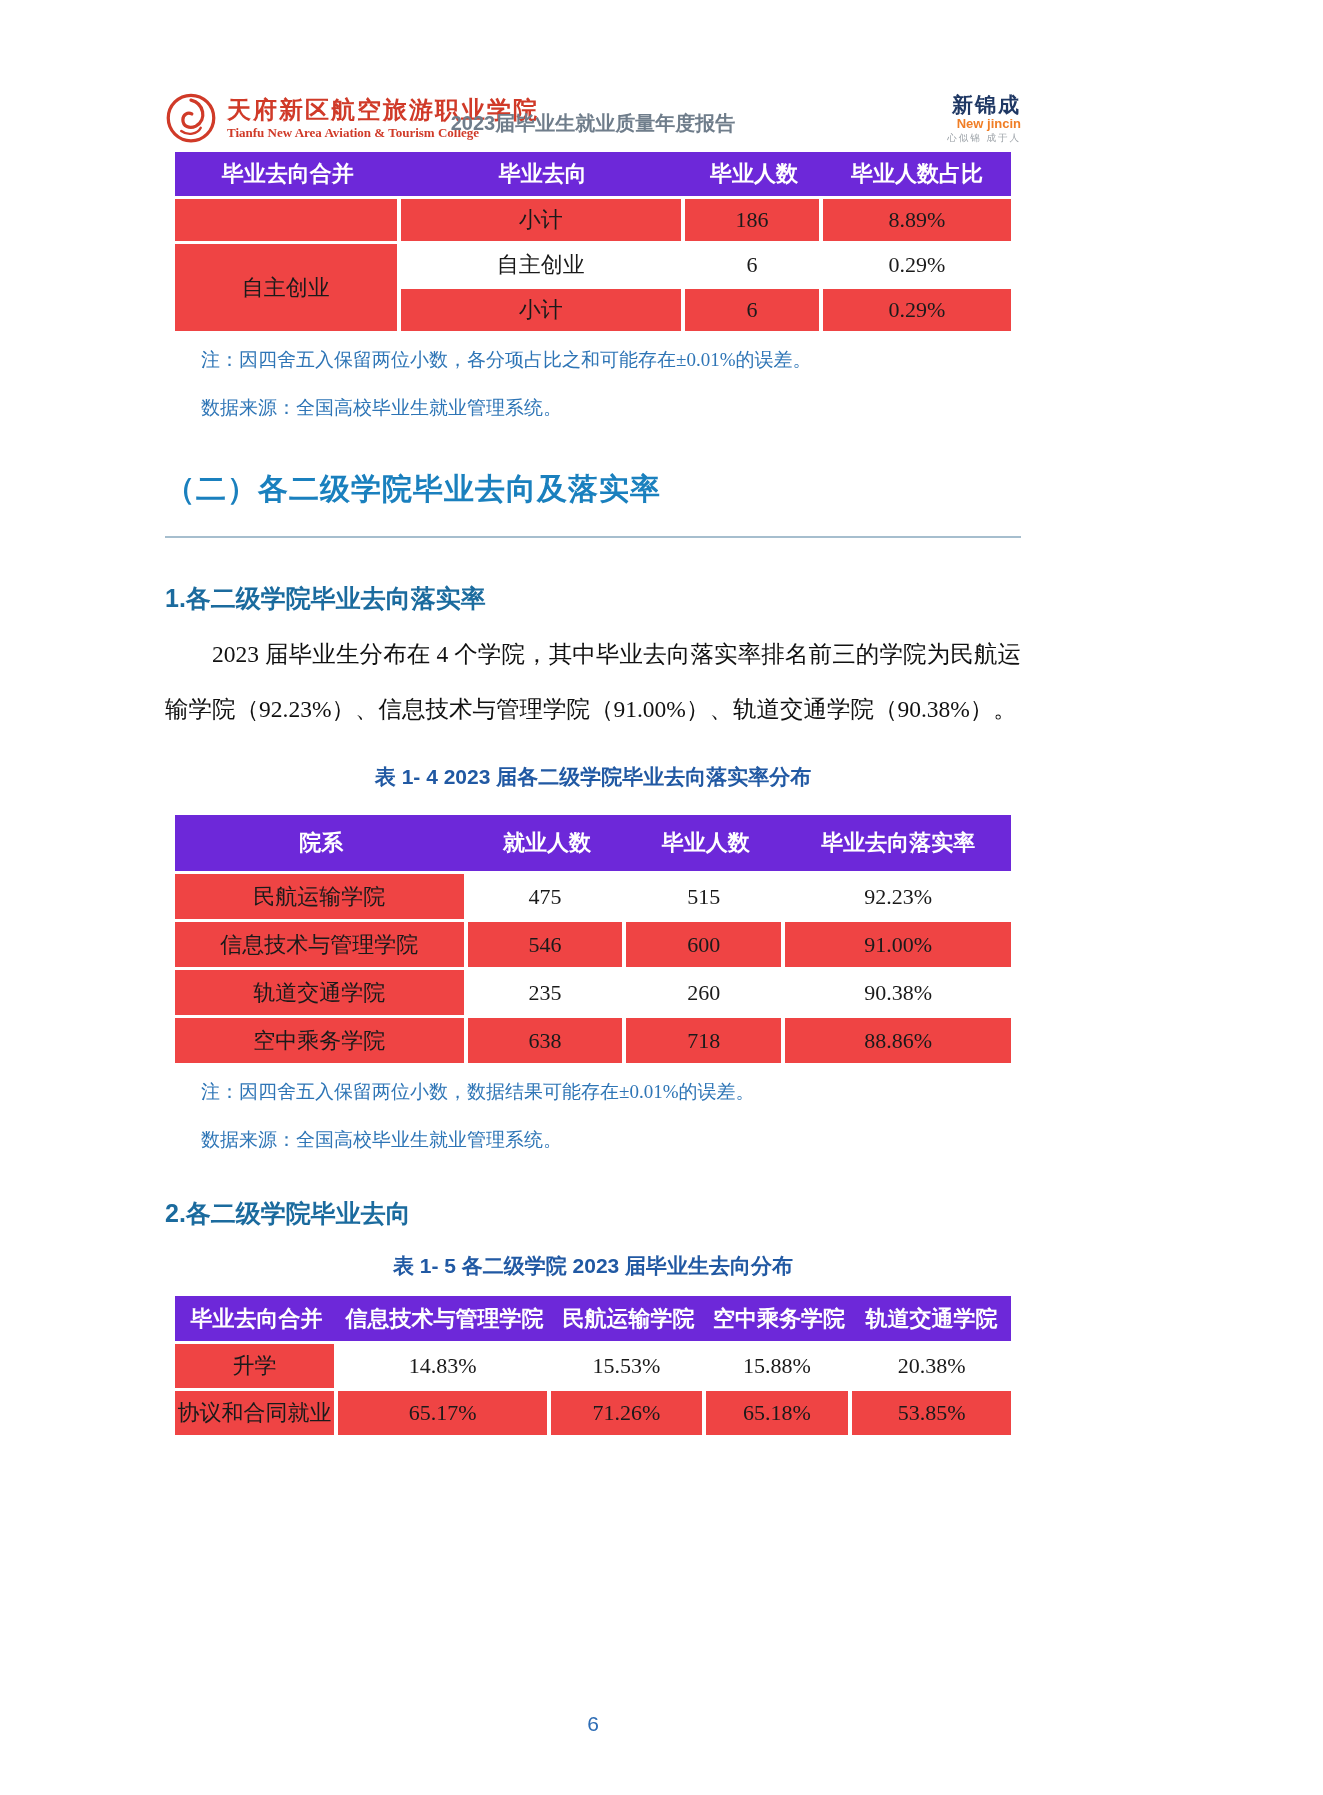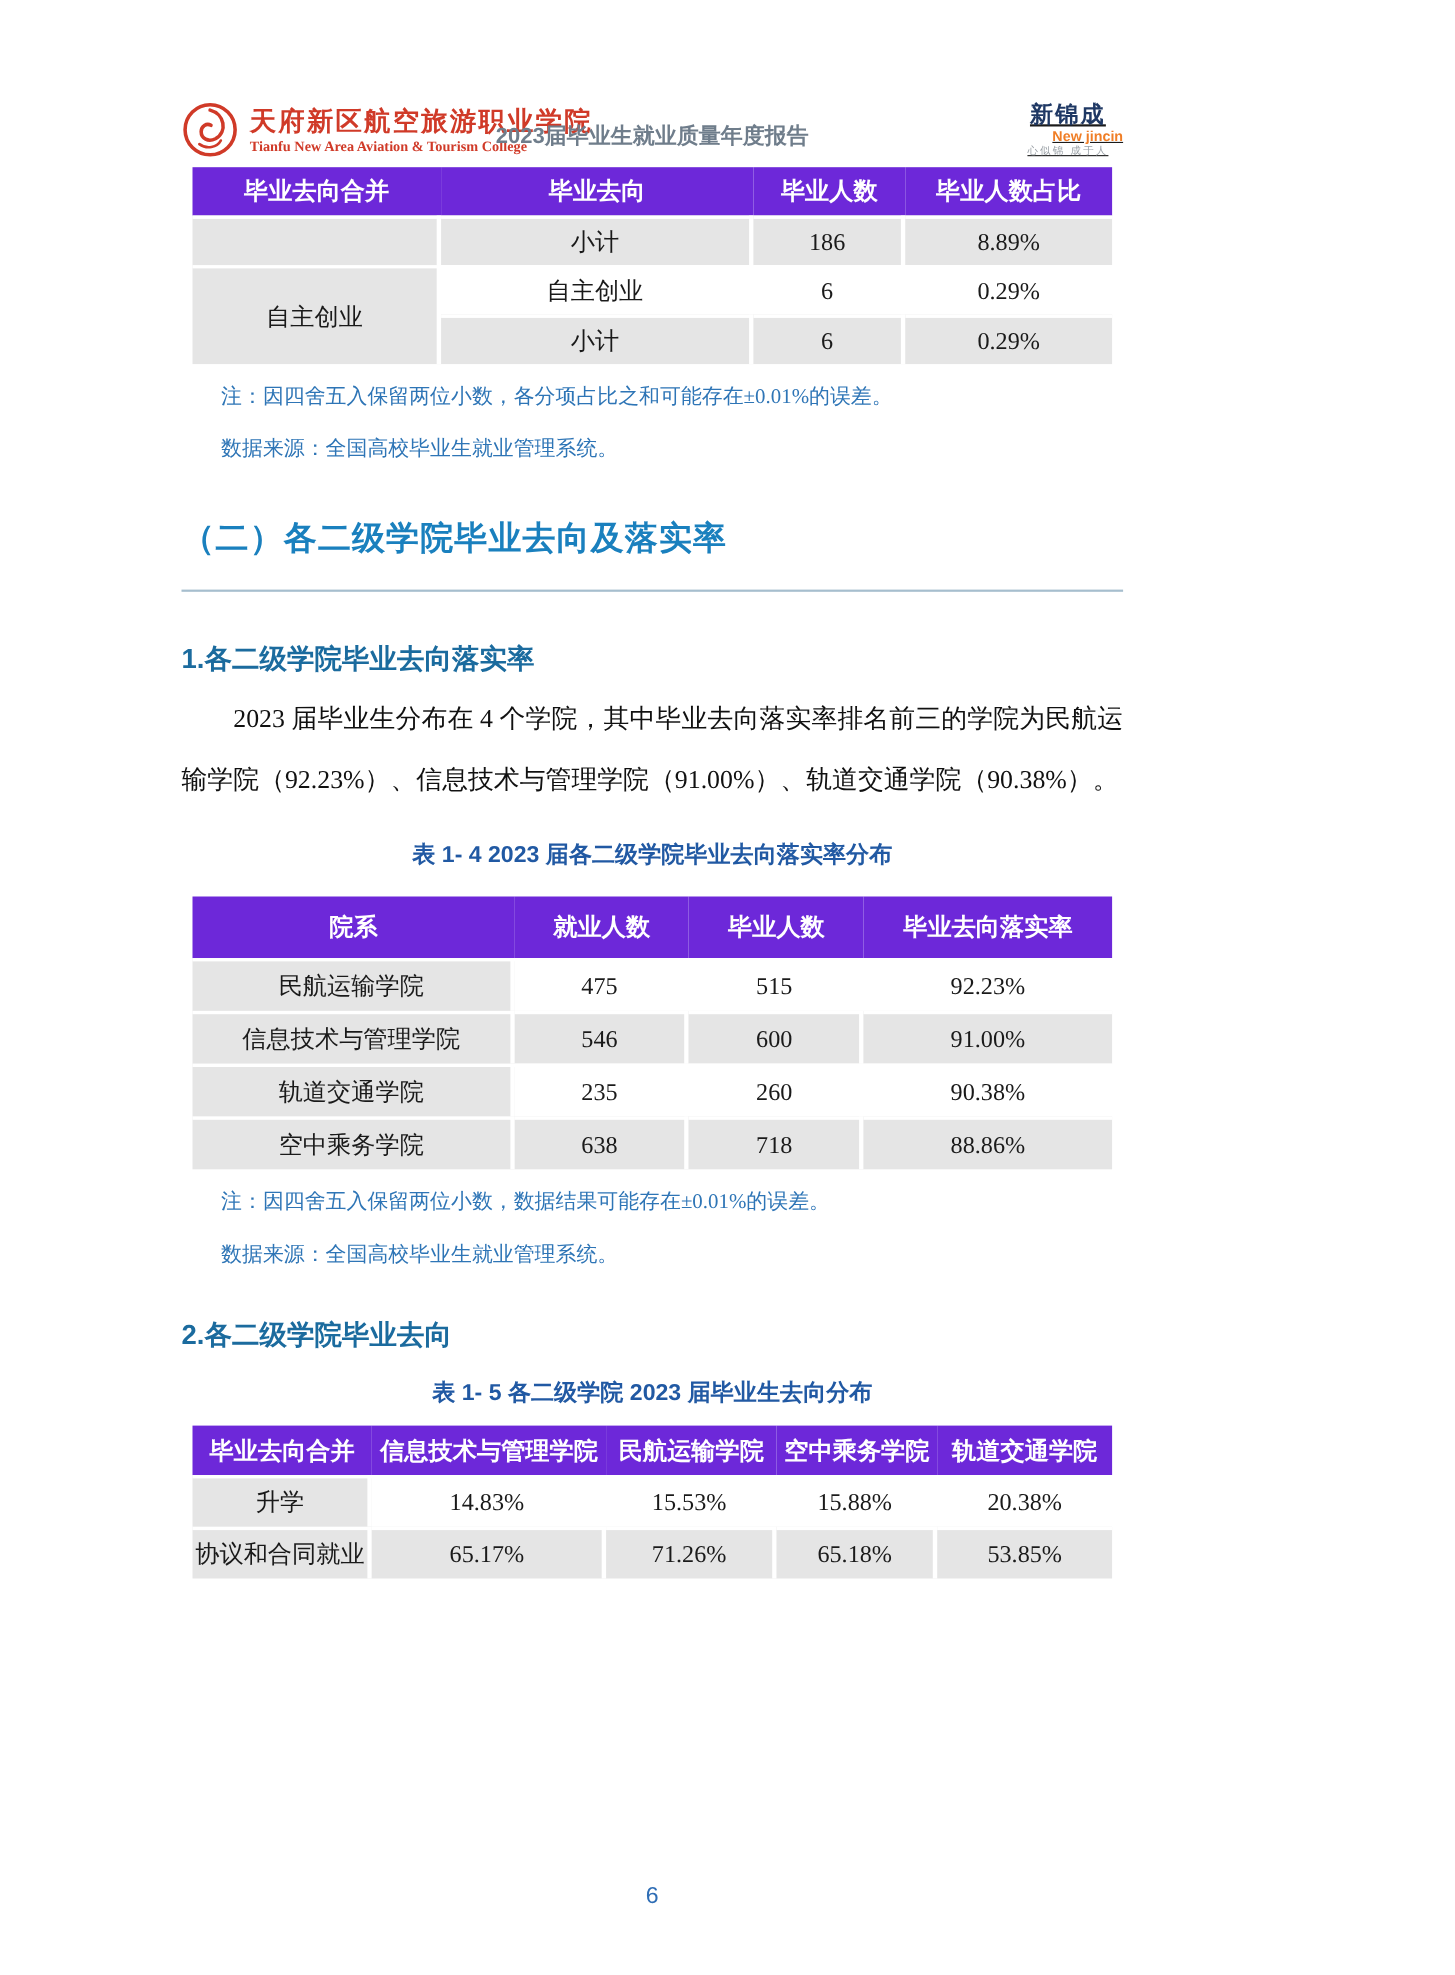--- a/index.html
+++ b/index.html
@@ -10,33 +10,33 @@
   .content{position:absolute;left:165px;top:0;width:856px;}
 
   
   .hdr{margin-top:92px;height:52px;position:relative;display:flex;align-items:center;}
   .logo{width:52px;height:52px;flex:0 0 52px;}
   .names{margin-left:10px;line-height:1;}
   .cn{color:#d03a28;font-size:24px;font-weight:bold;letter-spacing:2px;font-family:"DejaVu Serif",serif;}
   .en{color:#d03a28;font-size:13px;font-weight:bold;margin-top:4px;font-family:"Liberation Serif",serif;}
   .rpt{position:absolute;left:50%;transform:translateX(-50%);top:18px;color:#6f7d8b;
        font-size:20px;font-weight:bold;font-family:"Liberation Sans",sans-serif;white-space:nowrap;}
-  .brand{margin-left:auto;text-align:center;line-height:1;text-decoration:underline;}
+  .brand{margin-left:auto;text-align:right;line-height:1;}
   .brand-cn{color:#1f3864;font-size:21px;font-weight:bold;letter-spacing:2px;font-family:"Liberation Sans",sans-serif;}
   .brand-en{color:#f07e26;font-size:13px;font-weight:bold;margin-top:2px;font-family:"Liberation Sans",sans-serif;margin-left:36px;}
   .brand-slogan{color:#9aa0a6;font-size:9.5px;margin-top:3px;letter-spacing:2px;font-family:"Liberation Sans",sans-serif;}
 
   
   table{border-collapse:separate;border-spacing:0;width:836px;margin-left:10px;table-layout:fixed;}
   th{background:#6d28d9;color:#ffffff;font-weight:bold;font-size:22px;height:44px;padding:0;
      font-family:"Liberation Sans",sans-serif;text-align:center;}
   td{text-align:center;font-size:22px;height:42px;padding:0;color:#1a1a1a;
      border-top:3px solid #ffffff;border-right:4px solid #ffffff;}
   td:last-child{border-right:none;}
-  td.lt{background:#e5e5e5;}
+  td.lt{background:#ef4444;}
   td.wh{background:#ffffff;}
   .t14 th{height:56px;}
   .t14 td{height:45px;}
   .t15 th{height:45px;}
   .t15 td{height:44px;}
 
   
   .note{margin-top:16px;margin-left:36px;color:#2e75b6;font-size:19px;}
   .src{margin-top:22px;margin-left:36px;color:#2e75b6;font-size:19px;}
   .sec{margin-top:48px;font-size:30px;font-weight:bold;color:#1a80be;letter-spacing:1px;

